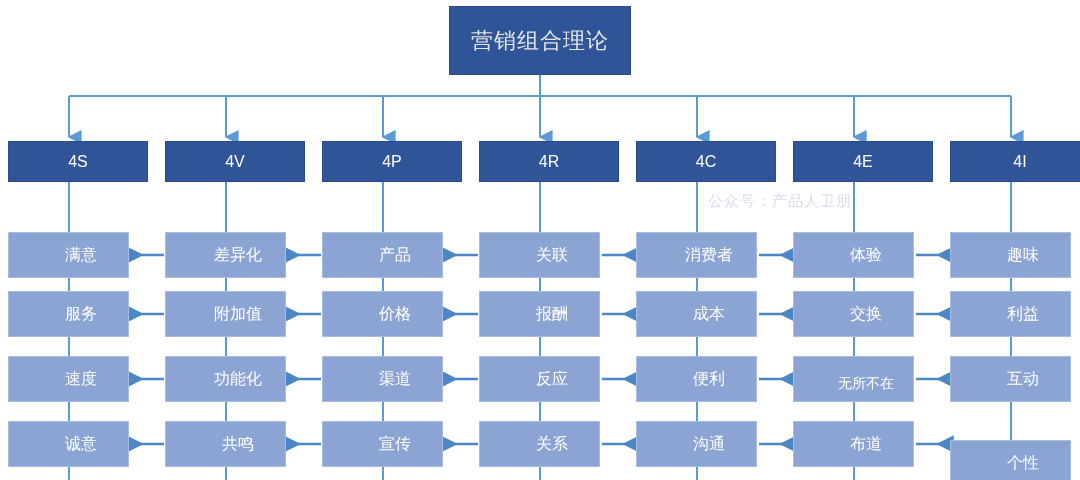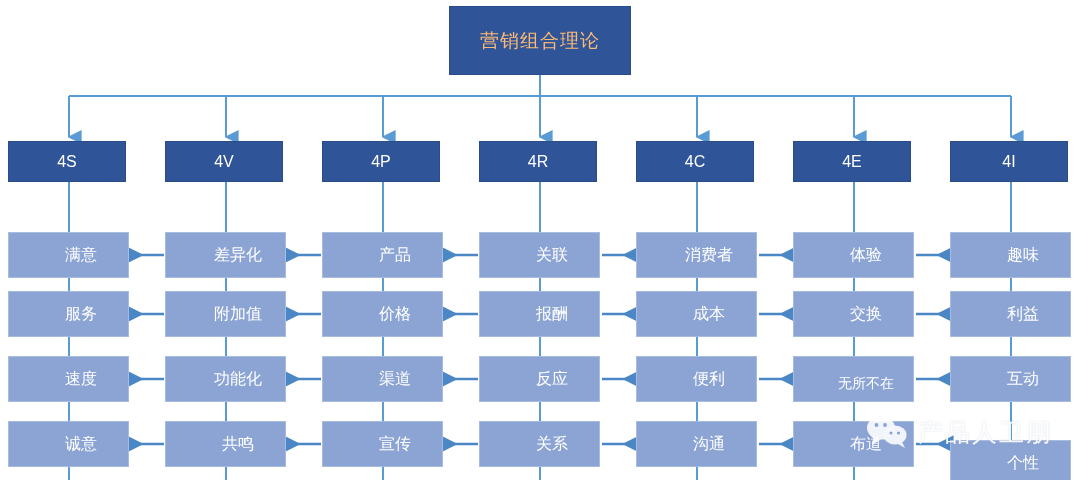--- a/index.html
+++ b/index.html
@@ -41,31 +41,31 @@
     height: 69px;
     background: #2f5497;
     border: 1px solid #2a4d8a;
     box-sizing: border-box;
     display: flex;
     align-items: center;
     justify-content: center;
     z-index: 3;
   }
   .root-box .label {
-    color: #fdba74;
-    font-size: 19px;
+    color: #e5e5e5;
+    font-size: 22px;
     letter-spacing: 1px;
     line-height: 1;
   }
 
   
   .head-box {
     position: absolute;
     top: 141px;
-    width: 118px;
+    width: 140px;
     height: 41px;
     background: #2f5497;
     border: 1px solid #2a4d8a;
     box-sizing: border-box;
     display: flex;
     align-items: center;
     justify-content: center;
     z-index: 3;
   }
   .head-box .label {
@@ -304,28 +304,16 @@
   <div class="cell-box" style="left:636px;top:421px">
     <span class="label">沟通</span>
     </div>
   <div class="cell-box" style="left:793px;top:421px">
     <span class="label">布道</span>
     </div>
   <div class="cell-box" style="left:950px;top:440px">
     <span class="label">个性</span>
     </div>
 
-
-  <div id="wm-badge">
-    <svg width="44" height="34" viewBox="0 0 44 34">
-      <ellipse cx="15" cy="13" rx="14" ry="11.5" fill="#ffffff" opacity="0.95"></ellipse>
-      <path d="M 8 22 L 6 30 L 14 25 Z" fill="#ffffff" opacity="0.95"></path>
-      <circle cx="10.5" cy="10" r="1.9" fill="#8ba4d4"></circle>
-      <circle cx="19" cy="10" r="1.9" fill="#8ba4d4"></circle>
-      <ellipse cx="29" cy="20" rx="11.5" ry="9.5" fill="#ffffff" opacity="0.95"></ellipse>
-      <path d="M 36 27 L 39 33 L 32 29 Z" fill="#ffffff" opacity="0.95"></path>
-      <circle cx="25" cy="18" r="1.6" fill="#8ba4d4"></circle>
-      <circle cx="32.5" cy="18" r="1.6" fill="#8ba4d4"></circle>
-    </svg>
-    <span class="wm-name">产品人卫朋</span>
-  </div>
+  <div id="wm-text">公众号：产品人卫朋</div>
+
 
 </div>
 
 </body></html>

